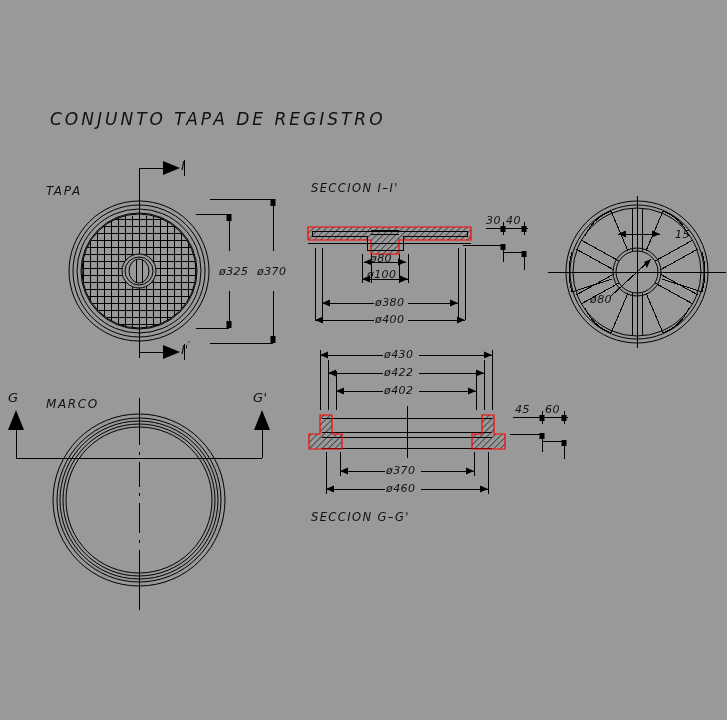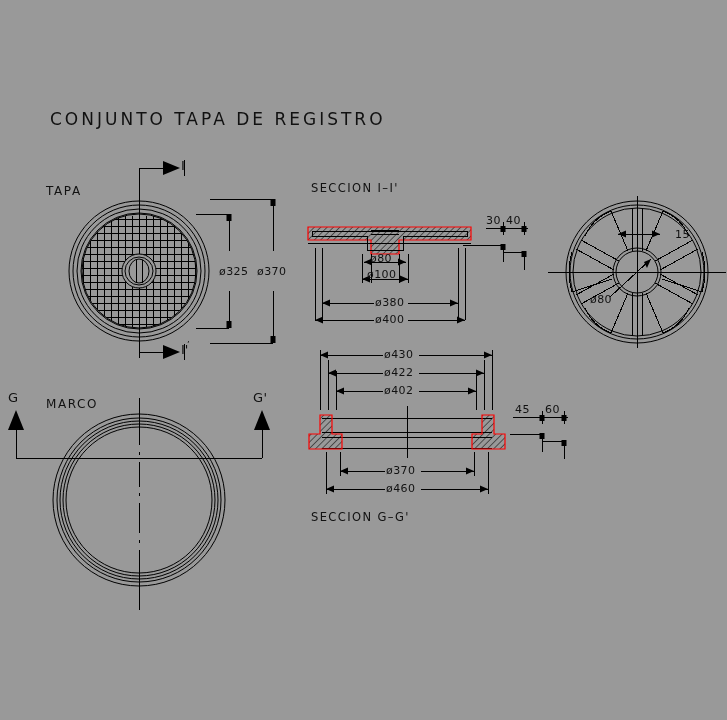--- a/index.html
+++ b/index.html
@@ -7,20 +7,21 @@
     padding: 0;
     background: #999999;
   }
   #root {
     position: relative;
     width: 727px;
     height: 720px;
     background: #999999;
     overflow: hidden;
     font-family: "DejaVu Sans", sans-serif;
+    font-style: italic;
   }
   svg.cad {
     position: absolute;
     left: 0;
     top: 0;
     width: 727px;
     height: 720px;
   }
   .ln {
     stroke: #000000;

